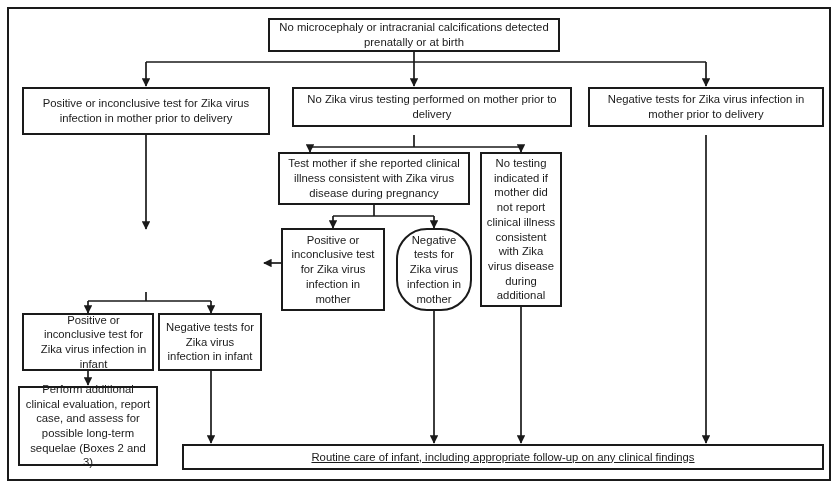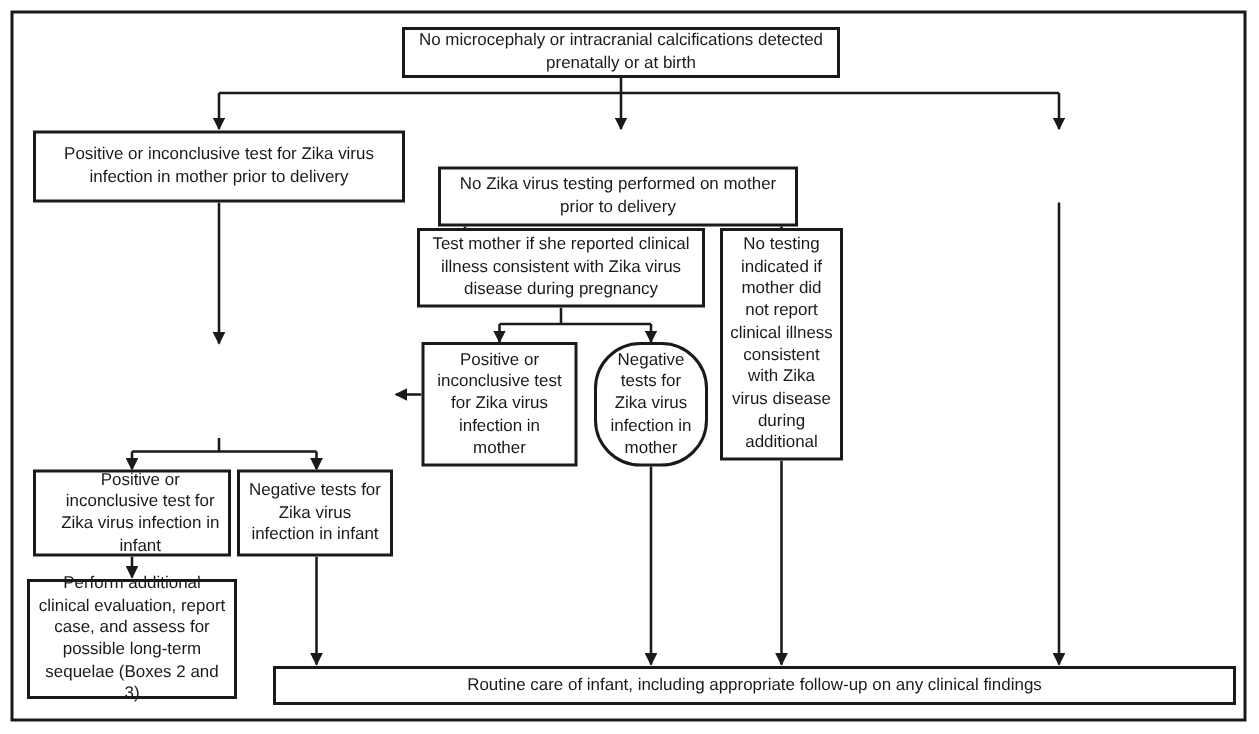--- a/index.html
+++ b/index.html
@@ -105,24 +105,27 @@
   </svg>
 
   <div class="node" style="left:268px; top:18px; width:292px; height:34px;">
     <span>No microcephaly or intracranial calcifications detected prenatally or at birth</span>
   </div>
 
   <div class="node" style="left:22px; top:87px; width:248px; height:48px;">
     <span>Positive or inconclusive test for Zika virus infection in mother prior to delivery</span>
   </div>
 
-  <div class="node" style="left:292px; top:87px; width:240px; height:40px;margin-top:24px;">
+  <div class="node" style="left:292px; top:87px; width:280px; height:40px;">
     <span>No Zika virus testing performed on mother prior to delivery</span>
   </div>
 
+  <div class="node" style="left:588px; top:87px; width:236px; height:40px;">
+    <span>Negative tests for Zika virus infection in mother prior to delivery</span>
+  </div>
 
   <div class="node" style="left:278px; top:152px; width:192px; height:53px;">
     <span>Test mother if she reported clinical illness consistent with Zika virus disease during pregnancy</span>
   </div>
 
   <div class="node" style="left:480px; top:152px; width:82px; height:155px;">
     <span>No testing indicated if mother did not report clinical illness consistent with Zika virus disease during additional</span>
   </div>
 
   <div class="node" style="left:281px; top:228px; width:104px; height:83px;">
@@ -139,17 +142,17 @@
   </div>
 
   <div class="node" style="left:158px; top:313px; width:104px; height:58px;">
     <span>Negative tests for Zika virus infection in infant</span>
   </div>
 
   <div class="node" style="left:18px; top:386px; width:140px; height:80px;">
     <span>Perform additional clinical evaluation, report case, and assess for possible long-term sequelae (Boxes 2 and 3)</span>
   </div>
 
-  <div class="node" style="left:182px; top:444px; width:642px; height:26px;">
+  <div class="node" style="left:182px; top:444px; width:642px; height:26px;text-decoration:underline;">
     <span>Routine care of infant, including appropriate follow-up on any clinical findings</span>
   </div>
 
 </div>
 
 </body></html>

